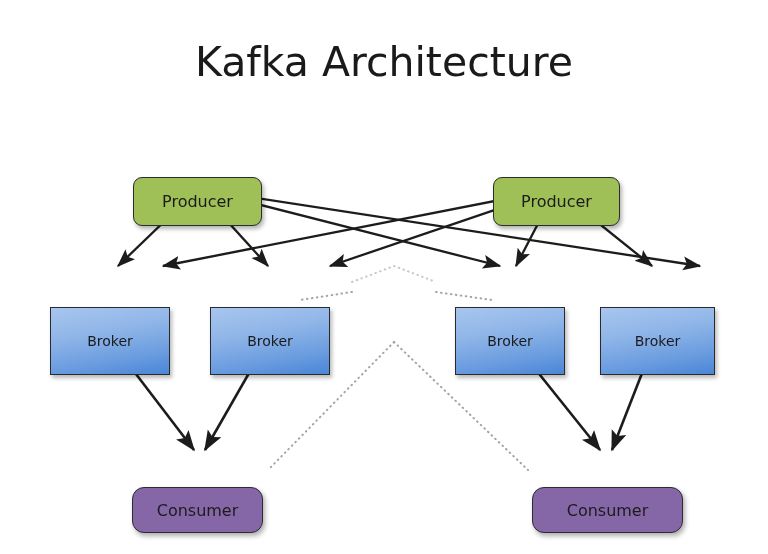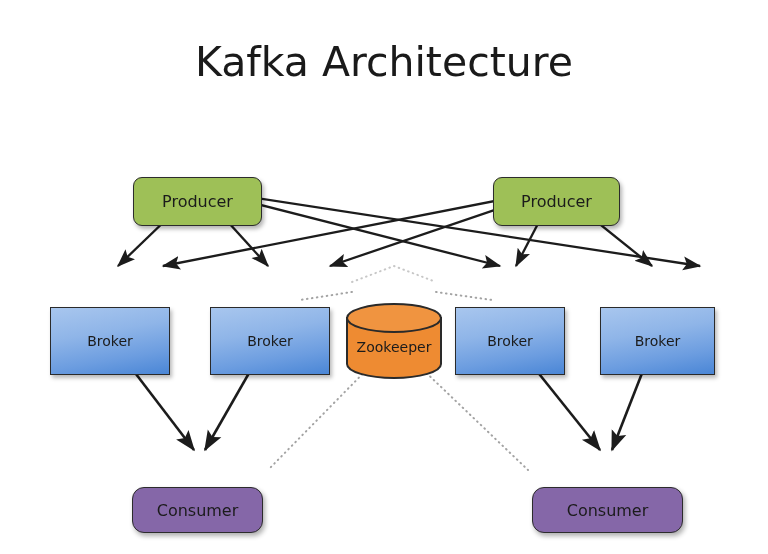--- a/index.html
+++ b/index.html
@@ -174,27 +174,20 @@
     </div>
 
     <div class="node broker" style="left:455px; top:270px; width:110px; height:68px;">
       <span class="node-label">Broker</span>
     </div>
 
     <div class="node broker" style="left:600px; top:270px; width:115px; height:68px;">
       <span class="node-label">Broker</span>
     </div>
 
-    <div class="node zookeeper" style="left:345px; top:266px; width:98px; height:76px;">
-      <svg class="zk-svg" viewBox="0 0 98 76" preserveAspectRatio="none">
-        <path d="M2,15 L2,61 A47,14 0 0 0 96,61 L96,15 Z" fill="#ee8b32" stroke="#2a2a2a" stroke-width="2"></path>
-        <ellipse cx="49" cy="15" rx="47" ry="14" fill="#f09440" stroke="#2a2a2a" stroke-width="2"></ellipse>
-      </svg>
-      <span class="zk-text">Zookeeper</span>
-    </div>
 
     <div class="node consumer" style="left:132px; top:450px; width:131px; height:46px;">
       <span class="node-label">Consumer</span>
     </div>
 
     <div class="node consumer" style="left:532px; top:450px; width:151px; height:46px;">
       <span class="node-label">Consumer</span>
     </div>
 
   </div>

